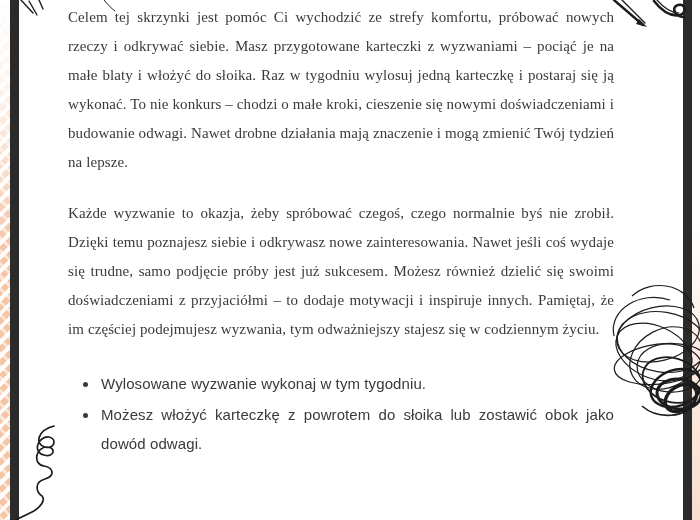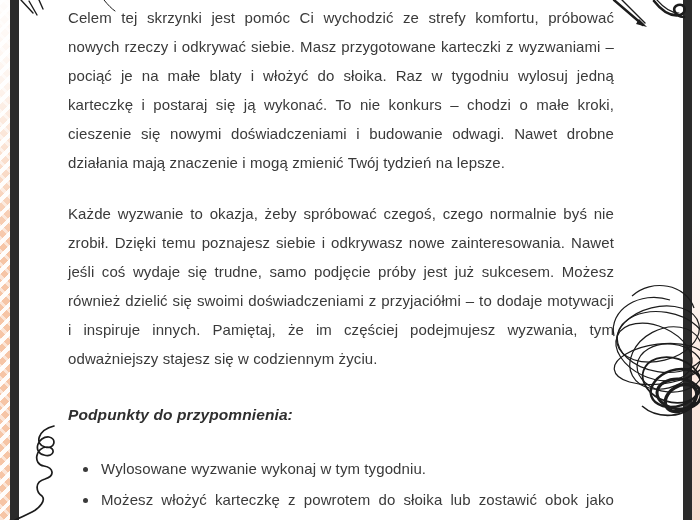--- a/index.html
+++ b/index.html
@@ -38,20 +38,21 @@
   
   .content {
     position:absolute; left:68px; top:3px; width:554px;
     color:#3a3a3a; font-size:15px; line-height:29px; z-index:2;
     letter-spacing:0.1px;
   }
   .para {
     margin:0 8px 22px 0;
     text-align:justify;
     text-justify:inter-word;
+    font-family:Liberation Serif, serif;
   }
   .subheading {
     margin:27px 0 0 0;
     font-weight:bold; font-style:italic;
     font-size:15.5px; color:#2f2f2f;
     line-height:29px;
   }
   .bullet-list {
     margin:25px 0 0 0;
     padding:0 0 0 31px;
@@ -78,21 +79,20 @@
 
   <div class="pattern-strip"></div>
   <div class="pattern-fade"></div>
   <div class="bar-left"></div>
   <div class="right-edge-wash"></div>
   <div class="bar-right"></div>
 
   <div class="content">
     <p class="para">Celem tej skrzynki jest pomóc Ci wychodzić ze strefy komfortu, próbować nowych rzeczy i odkrywać siebie. Masz przygotowane karteczki z wyzwaniami – pociąć je na małe blaty i włożyć do słoika. Raz w tygodniu wylosuj jedną karteczkę i postaraj się ją wykonać. To nie konkurs – chodzi o małe kroki, cieszenie się nowymi doświadczeniami i budowanie odwagi. Nawet drobne działania mają znaczenie i mogą zmienić Twój tydzień na lepsze.</p>
     <p class="para">Każde wyzwanie to okazja, żeby spróbować czegoś, czego normalnie byś nie zrobił. Dzięki temu poznajesz siebie i odkrywasz nowe zainteresowania. Nawet jeśli coś wydaje się trudne, samo podjęcie próby jest już sukcesem. Możesz również dzielić się swoimi doświadczeniami z przyjaciółmi – to dodaje motywacji i inspiruje innych. Pamiętaj, że im częściej podejmujesz wyzwania, tym odważniejszy stajesz się w codziennym życiu.</p>
-    <p class="subheading">Podpunkty do przypomnienia:</p>
     <ul class="bullet-list">
       <li>Wylosowane wyzwanie wykonaj w tym tygodniu.</li>
       <li>Możesz włożyć karteczkę z powrotem do słoika lub zostawić obok jako dowód odwagi.</li>
     </ul>
   </div>
 
   <svg class="doodle doodle-hatch" width="110" height="26" viewBox="0 0 110 26">
     <g fill="none" stroke="#1c1c1c" stroke-width="1.4" stroke-linecap="round">
       <path d="M7,0 L19,13"></path>
       <path d="M15,1 L23,15"></path>

